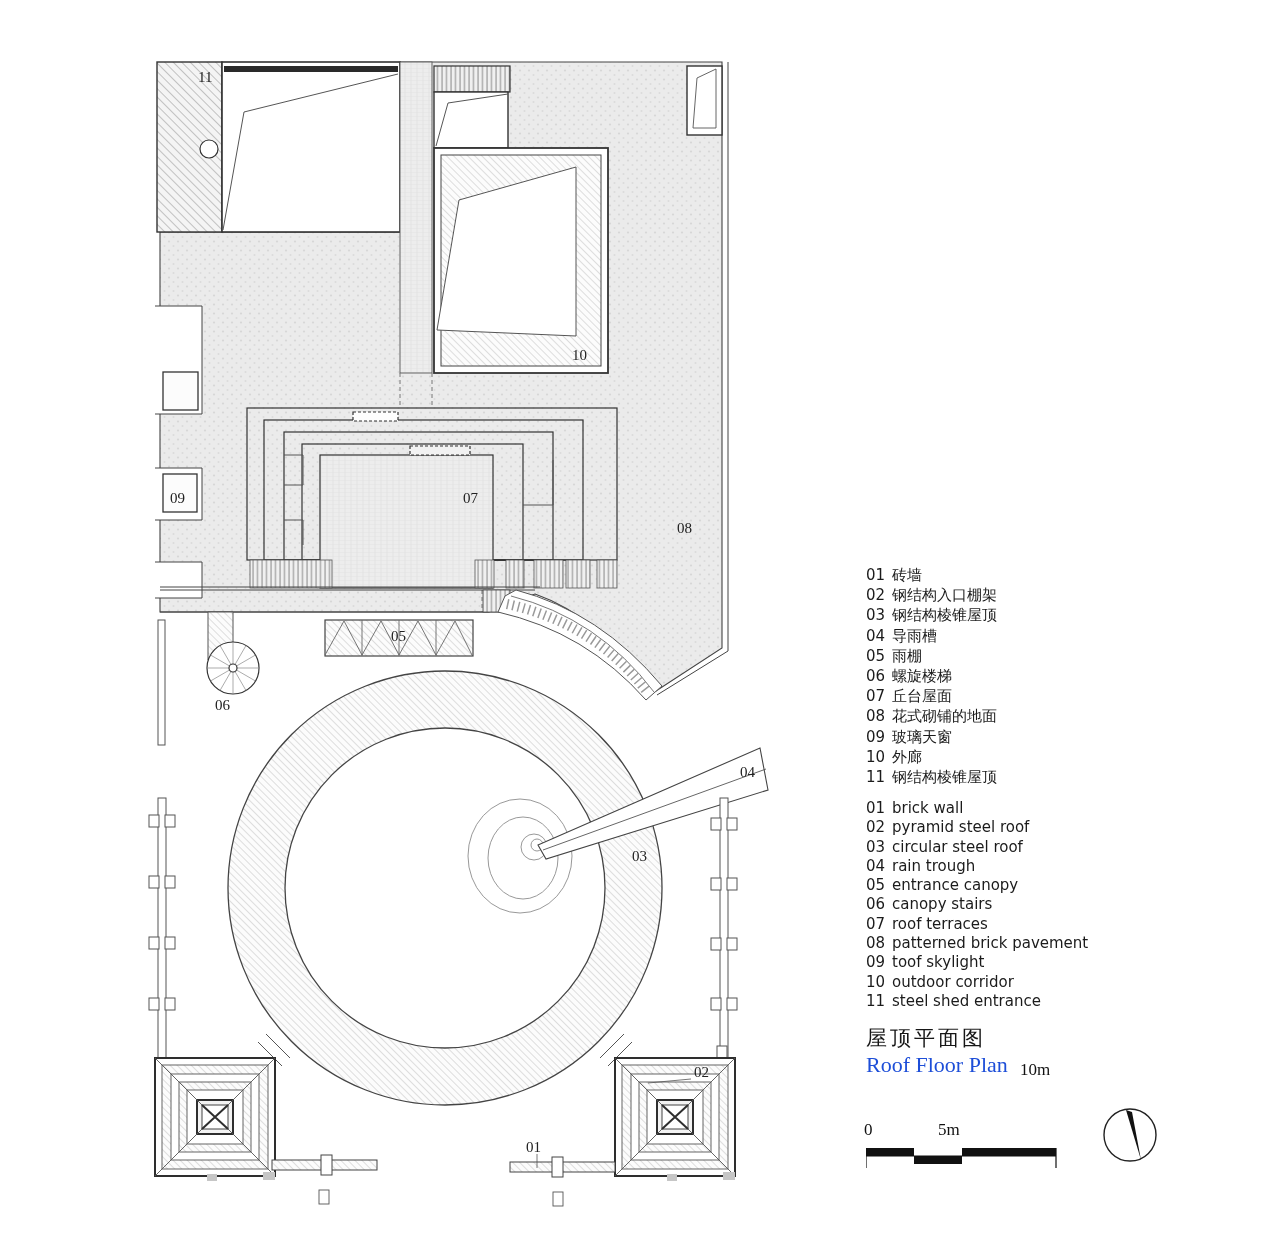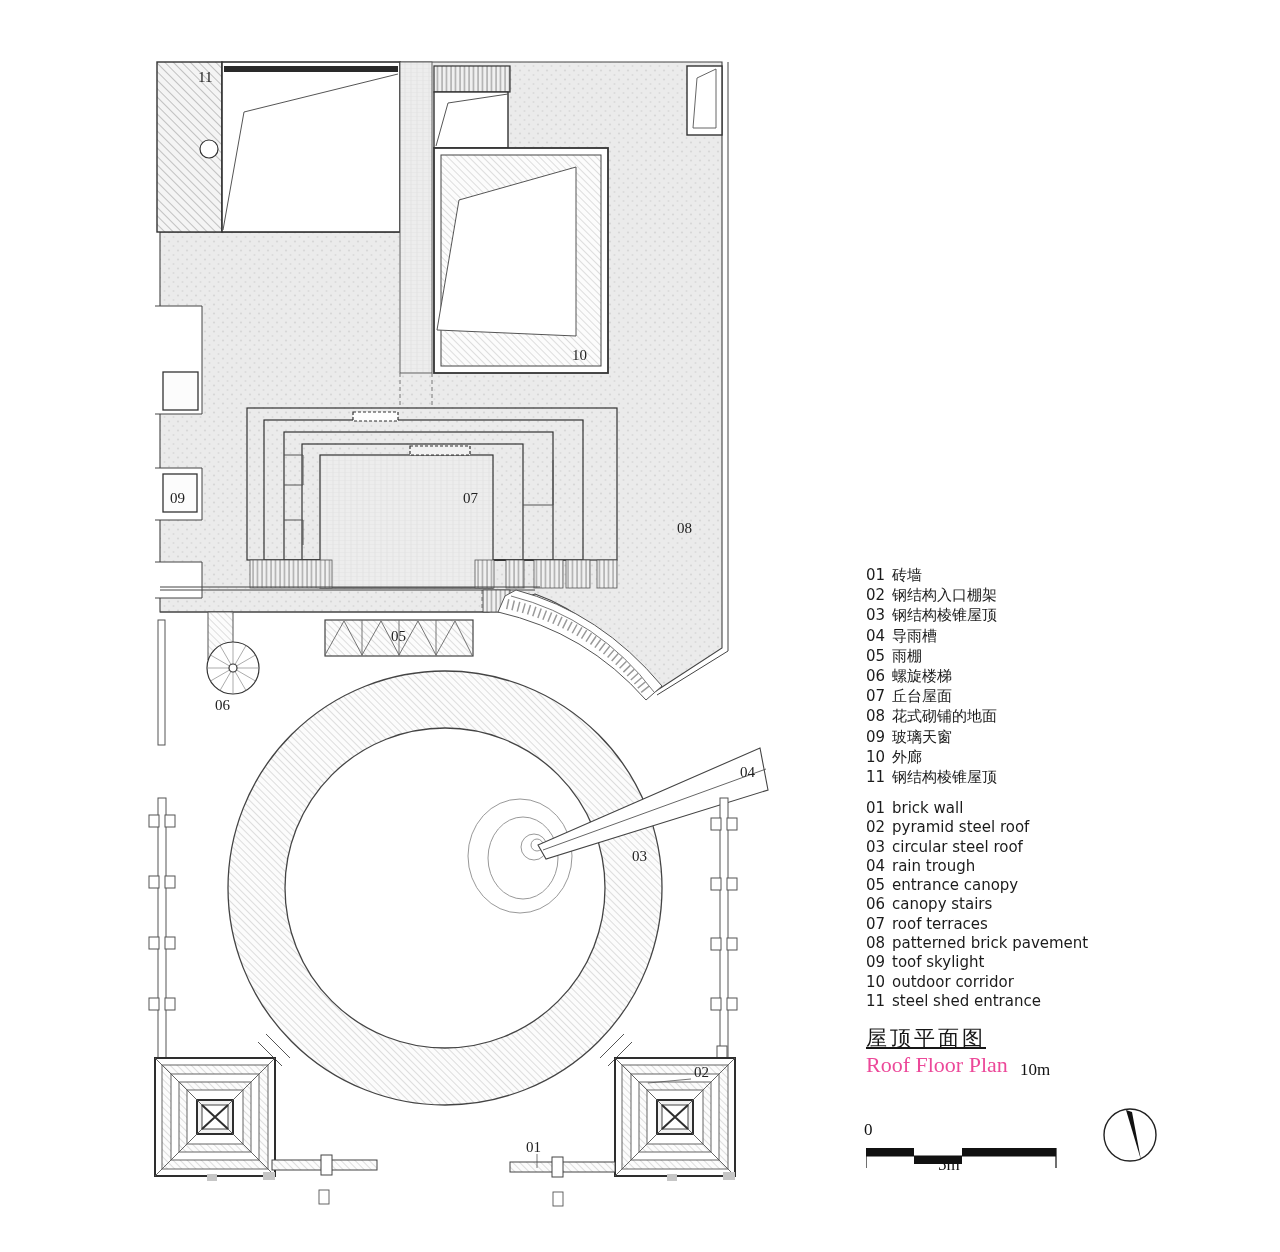--- a/index.html
+++ b/index.html
@@ -4,26 +4,26 @@
 <style>
   html,body{margin:0;padding:0;background:#ffffff;}
   .page{position:relative;width:1280px;height:1252px;background:#fff;overflow:hidden;}
   svg text{font-family:"Liberation Serif","DejaVu Serif",serif;fill:#222;}
   .legend{position:absolute;left:866px;font-family:"DejaVu Sans","Liberation Sans",sans-serif;color:#1b1b1b;}
   .legend-cn{top:565px;font-size:15px;line-height:20.2px;}
   .legend-en{top:799px;font-size:15px;line-height:19.3px;}
   .lrow{display:flex;}
   .lrow .num{width:26px;flex:0 0 26px;}
   .title-cn{position:absolute;left:866px;top:1024px;font-size:21px;letter-spacing:3px;
-            font-family:"DejaVu Sans","Liberation Sans",sans-serif;color:#161616;text-decoration:underline;}
+            font-family:"DejaVu Sans","Liberation Sans",sans-serif;color:#161616;}
   .title-en{position:absolute;left:866px;top:1052px;font-size:22px;
-            font-family:"Liberation Serif","DejaVu Serif",serif;color:#ec4899;}
+            font-family:"Liberation Serif","DejaVu Serif",serif;color:#1d4ed8;}
   .sc-label{position:absolute;font-family:"Liberation Serif",serif;font-size:17px;color:#111;}
   .sc-0{left:864px;top:1120px;}
-  .sc-5{left:938px;top:1120px;margin-top:35px;}
+  .sc-5{left:938px;top:1120px;}
   .sc-10{left:1020px;top:1060px;}
   .sbar{position:absolute;left:866px;top:1144px;}
   .narrow{position:absolute;left:1100px;top:1104px;}
 </style>
 </head>
 <body>
 
 <div class="page">
 
   <svg width="1280" height="1252" viewBox="0 0 1280 1252" style="position:absolute;left:0;top:0;">

